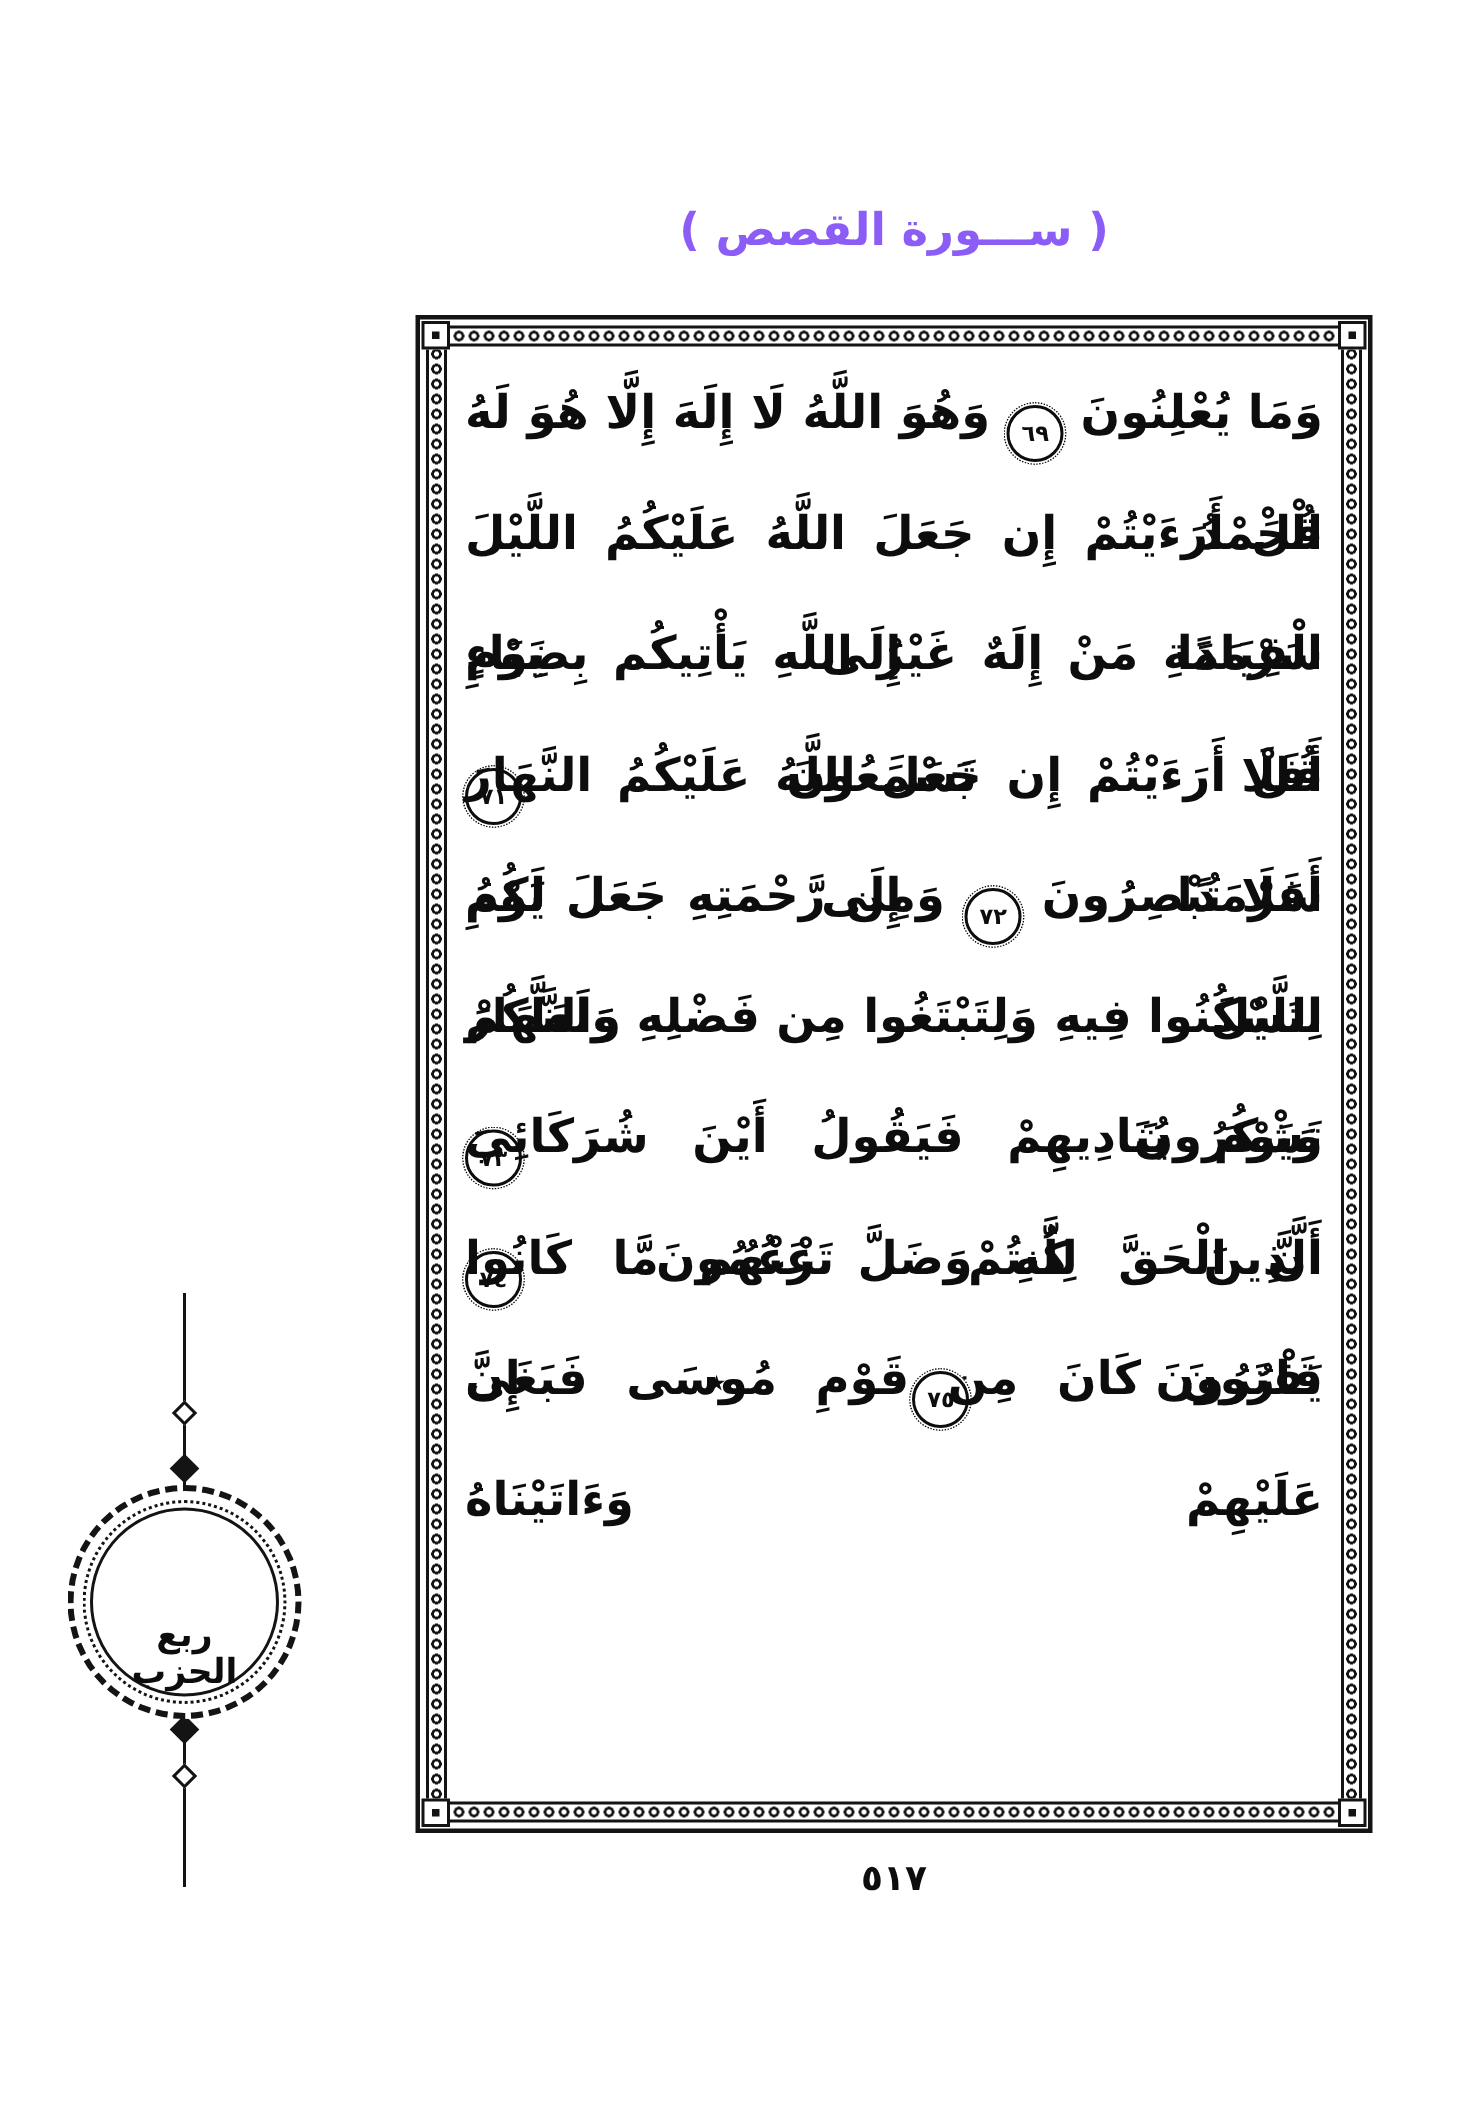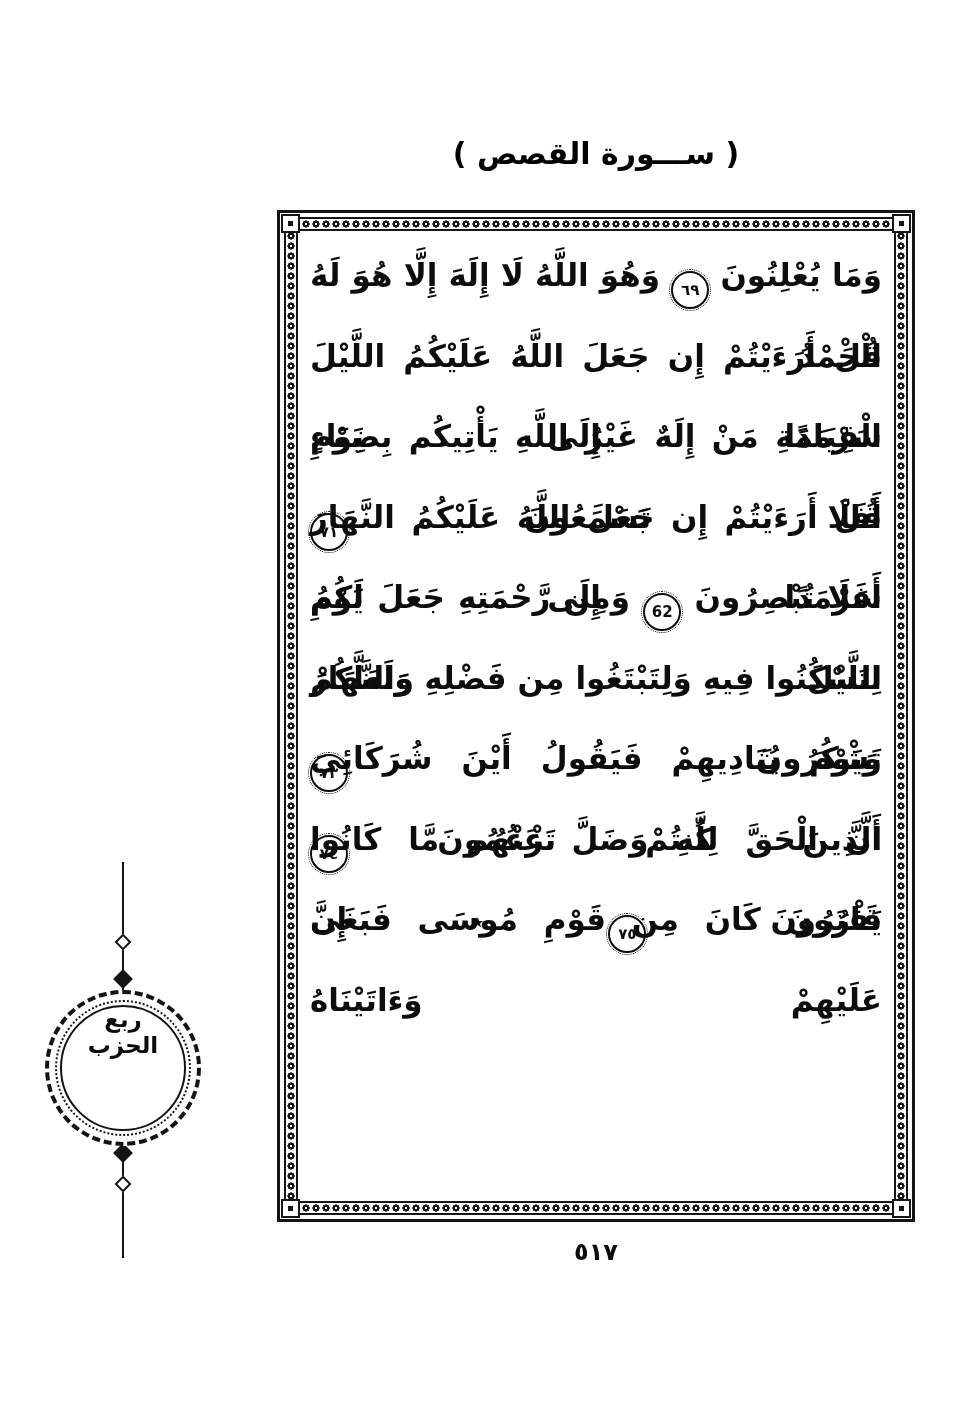--- a/index.html
+++ b/index.html
@@ -5,21 +5,21 @@
   html,body{margin:0;padding:0;}
   body{
     width:975px;height:1417px;position:relative;background:#ffffff;
     font-family:"DejaVu Sans", sans-serif;color:#111111;overflow:hidden;
   }
   .sheet{position:absolute;inset:0;}
 
   
   .surah-header{
     position:absolute;top:136px;left:277px;width:638px;
-    text-align:center;direction:rtl;font-size:30px;font-weight:bold;color:#000000;
+    text-align:center;direction:rtl;font-size:30px;font-weight:bold;color:#8b5cf6;
   }
 
   
   .frame{
     position:absolute;left:277px;top:210px;width:638px;height:1012px;
     border:3px solid #141414;box-sizing:border-box;background:#fff;
   }
   .band{position:absolute;box-sizing:border-box;
     background-image:radial-gradient(circle, rgba(255,255,255,0) 1.5px, #141414 1.5px, #141414 3.5px, rgba(255,255,255,0) 3.6px);
   }
@@ -77,21 +77,21 @@
   .finial{position:absolute;width:14px;height:14px;background:#141414;transform:rotate(45deg);}
   .f-top{left:116px;top:972px;}
   .f-bottom{left:116px;top:1146px;}
   .medallion-outer{
     position:absolute;left:45px;top:990px;width:156px;height:156px;
     border:4px dashed #141414;border-radius:50%;background:#fff;box-sizing:border-box;z-index:2;
   }
   .medallion-inner{
     position:absolute;inset:11px;border:2px solid #141414;border-radius:50%;
     outline:2px dotted #141414;outline-offset:3px;
-    display:flex;flex-direction:column;align-items:center;justify-content:flex-start;
+    display:flex;flex-direction:column;align-items:center;justify-content:flex-end;
     direction:rtl;
   }
   .medallion-inner span{
     font-size:23px;font-weight:bold;line-height:1.12;color:#0d0d0d;
   }
 
   
   .page-number{
     position:absolute;top:1238px;left:277px;width:638px;
     text-align:center;font-size:24px;font-weight:bold;letter-spacing:5px;
@@ -113,21 +113,21 @@
     <div class="corner c-tl"></div>
     <div class="corner c-tr"></div>
     <div class="corner c-bl"></div>
     <div class="corner c-br"></div>
 
     <div class="text-area" id="lines">
         <div class="mline"><span class="txt">وَمَا يُعْلِنُونَ</span> <span class="ayah">٦٩</span> <span class="txt">وَهُوَ اللَّهُ لَا إِلَهَ إِلَّا هُوَ لَهُ الْحَمْدُ</span></div>
         <div class="mline"><span class="txt">قُلْ أَرَءَيْتُمْ إِن جَعَلَ اللَّهُ عَلَيْكُمُ اللَّيْلَ سَرْمَدًا إِلَى يَوْمِ</span></div>
         <div class="mline"><span class="txt">الْقِيَامَةِ مَنْ إِلَهٌ غَيْرُ اللَّهِ يَأْتِيكُم بِضِيَاءٍ أَفَلَا تَسْمَعُونَ</span> <span class="ayah">٧١</span></div>
         <div class="mline"><span class="txt">قُلْ أَرَءَيْتُمْ إِن جَعَلَ اللَّهُ عَلَيْكُمُ النَّهَارَ سَرْمَدًا إِلَى يَوْمِ</span></div>
-        <div class="mline"><span class="txt">أَفَلَا تُبْصِرُونَ</span> <span class="ayah">62</span> <span class="txt">وَمِن رَّحْمَتِهِ جَعَلَ لَكُمُ اللَّيْلَ وَالنَّهَارَ</span></div>
+        <div class="mline"><span class="txt">أَفَلَا تُبْصِرُونَ</span> <span class="ayah">٧٢</span> <span class="txt">وَمِن رَّحْمَتِهِ جَعَلَ لَكُمُ اللَّيْلَ وَالنَّهَارَ</span></div>
         <div class="mline"><span class="txt">لِتَسْكُنُوا فِيهِ وَلِتَبْتَغُوا مِن فَضْلِهِ وَلَعَلَّكُمْ تَشْكُرُونَ</span> <span class="ayah">٧٣</span></div>
         <div class="mline"><span class="txt">وَيَوْمَ يُنَادِيهِمْ فَيَقُولُ أَيْنَ شُرَكَائِيَ الَّذِينَ كُنتُمْ تَزْعُمُونَ</span> <span class="ayah">٧٤</span></div>
         <div class="mline"><span class="txt">أَنَّ الْحَقَّ لِلَّهِ وَضَلَّ عَنْهُم مَّا كَانُوا يَفْتَرُونَ</span> <span class="ayah">٧٥</span> <span class="star">٭</span> <span class="txt">إِنَّ</span></div>
         <div class="mline"><span class="txt">قَارُونَ كَانَ مِن قَوْمِ مُوسَى فَبَغَى عَلَيْهِمْ وَءَاتَيْنَاهُ</span></div>
       </div>
   </div>
 
   <div>
     <div class="stem"></div>
     <div class="stem-diamond sd-top"></div>

